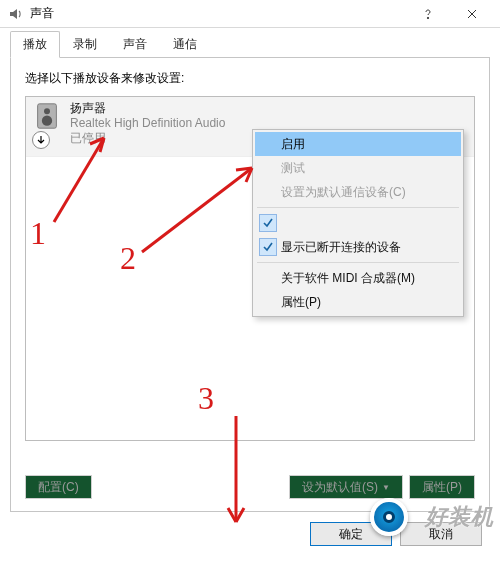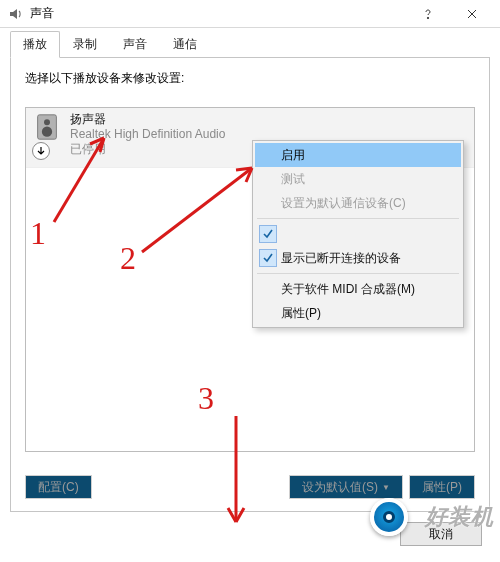--- a/index.html
+++ b/index.html
@@ -56,21 +56,21 @@
     border-bottom: 1px solid #fff;
     border-radius: 2px 2px 0 0;
   }
   .tab-panel {
     border: 1px solid #c5c5c5;
     border-top: none;
     padding: 12px 14px 14px 14px;
     height: 454px;
     position: relative;
   }
-  .instruction { font-size: 12px; color: #000; margin-bottom: 20px; }
+  .instruction { font-size: 12px; color: #000; margin-bottom: 9px; }
   .device-list {
     height: 345px;
     border: 1px solid #bcbcbc;
     background: #fff;
     position: relative;
     overflow: visible;
   }
   .device-item {
     display: flex;
     padding: 4px 6px 10px 6px;
@@ -110,21 +110,21 @@
   }
   .btn {
     height: 24px;
     padding: 0 12px;
     font-size: 12px;
     border: 1px solid #adadad;
     background: #e9e9e9;
     color: #333;
     display: inline-flex; align-items: center; justify-content: center;
   }
-  .btn.disabled { color: #9a9a9a; background: #0c4a6e; border-color: #cfcfcf; }
+  .btn.disabled { color: #9a9a9a; background: #14532d; border-color: #cfcfcf; }
   .spacer { flex: 1; }
 
   
   .dialog-buttons {
     display: flex;
     justify-content: flex-end;
     gap: 8px;
     padding: 10px 8px 0 8px;
   }
   .dlg-btn {
@@ -295,20 +295,23 @@
         <span>设为默认值(S)</span>
         <span style="margin-left:4px;font-size:8px;">▼</span>
       </span>
       <span class="btn disabled">
           <span>属性(P)</span>
         </span>
     </div>
   </div>
 
   <div class="dialog-buttons">
+    <span class="dlg-btn primary">
+        <span>确定</span>
+      </span>
     <span class="dlg-btn">
         <span>取消</span>
       </span>
   </div>
 </div>
 
 <svg class="ann-svg" style="left:36px; top:130px;" width="100" height="95">
   <path d="M18 92 L68 8" stroke="#d71b1a" stroke-width="3" fill="none"></path>
   <path d="M68 8 l-4 14 M68 8 l-14 6" stroke="#d71b1a" stroke-width="3" fill="none"></path>
 </svg>

